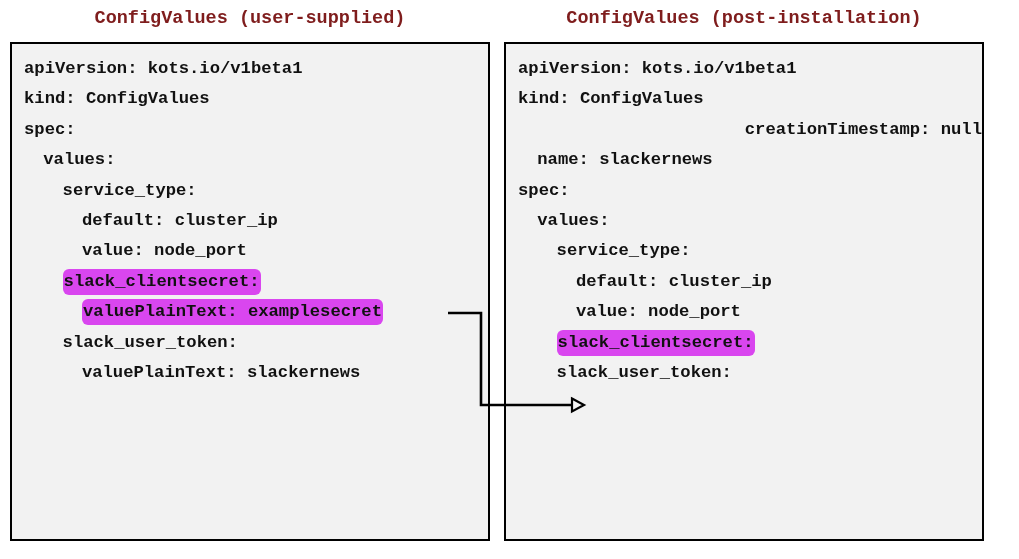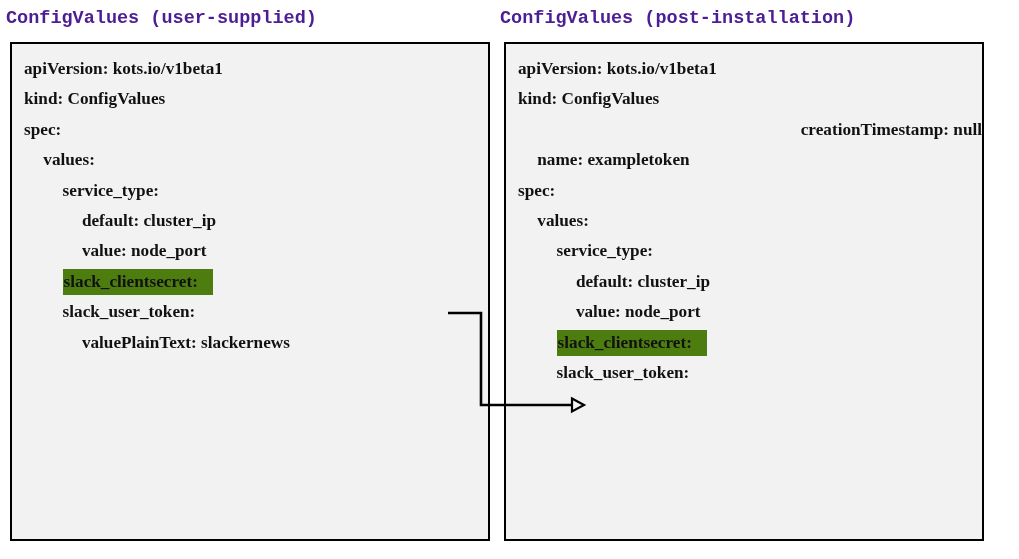--- a/index.html
+++ b/index.html
@@ -23,25 +23,25 @@
     height: 559px;
   }
   #panel-left  { left: 6px; }
   #panel-right { left: 500px; }
 
   .panel-title {
     position: absolute;
     top: 8px;
     left: 0;
     width: 488px;
-    text-align: left;
+    text-align: center;
     font-size: 18.5px;
     font-weight: bold;
     letter-spacing: 0px;
-    color: #4c1d95;
+    color: #7f1d1d;
     white-space: pre;
   }
 
   .code-box {
     position: absolute;
     top: 42px;
     left: 4px;
     width: 480px;
     height: 499px;
     background: #f2f2f2;
@@ -58,31 +58,31 @@
   }
 
   .code-line {
     height: 30.4px;
     line-height: 30.4px;
     font-size: 17.2px;
     font-weight: bold;
     color: #111111;
     white-space: pre;
     display: block;
-    font-family: Liberation Serif, serif;
   }
 
   .code-line .seg {
     display: inline;
     white-space: pre;
   }
   .code-line .hl {
-    background: #4d7c0f;
-    padding: 3px 15px 4px 1px;
+    background: #d946ef;
+    padding: 3px 1px 4px 1px;
     box-decoration-break: clone;
+    border-radius: 6px;
     -webkit-box-decoration-break: clone;
   }
 
   
   #connector {
     position: absolute;
     left: 0;
     top: 0;
     width: 1019px;
     height: 559px;
@@ -97,34 +97,35 @@
   <div class="code-box">
     <div class="code-lines">
         <div class="code-line" style="padding-left: 0px;"><span class="seg">apiVersion: kots.io/v1beta1</span></div>
         <div class="code-line" style="padding-left: 0px;"><span class="seg">kind: ConfigValues</span></div>
         <div class="code-line" style="padding-left: 0px;"><span class="seg">spec:</span></div>
         <div class="code-line" style="padding-left: 19.3px;"><span class="seg">values:</span></div>
         <div class="code-line" style="padding-left: 38.6px;"><span class="seg">service_type:</span></div>
         <div class="code-line" style="padding-left: 57.9px;"><span class="seg">default: cluster_ip</span></div>
         <div class="code-line" style="padding-left: 57.9px;"><span class="seg">value: node_port</span></div>
         <div class="code-line" style="padding-left: 38.6px;"><span class="seg hl">slack_clientsecret:</span></div>
+        <div class="code-line" style="padding-left: 57.9px;"><span class="seg hl">valuePlainText: examplesecret</span></div>
         <div class="code-line" style="padding-left: 38.6px;"><span class="seg">slack_user_token:</span></div>
         <div class="code-line" style="padding-left: 57.9px;"><span class="seg">valuePlainText: slackernews</span></div>
       </div>
   </div>
 </div>
 
 <div class="panel" id="panel-right">
   <div class="panel-title">ConfigValues (post-installation)</div>
   <div class="code-box">
     <div class="code-lines">
         <div class="code-line" style="padding-left: 0px;"><span class="seg">apiVersion: kots.io/v1beta1</span></div>
         <div class="code-line" style="padding-left: 0px;"><span class="seg">kind: ConfigValues</span></div>
         <div class="code-line" style="padding-left: 19.3px; text-align: right;"><span class="seg">creationTimestamp: null</span></div>
-        <div class="code-line" style="padding-left: 19.3px;"><span class="seg">name: exampletoken</span></div>
+        <div class="code-line" style="padding-left: 19.3px;"><span class="seg">name: slackernews</span></div>
         <div class="code-line" style="padding-left: 0px;"><span class="seg">spec:</span></div>
         <div class="code-line" style="padding-left: 19.3px;"><span class="seg">values:</span></div>
         <div class="code-line" style="padding-left: 38.6px;"><span class="seg">service_type:</span></div>
         <div class="code-line" style="padding-left: 57.9px;"><span class="seg">default: cluster_ip</span></div>
         <div class="code-line" style="padding-left: 57.9px;"><span class="seg">value: node_port</span></div>
         <div class="code-line" style="padding-left: 38.6px;"><span class="seg hl">slack_clientsecret:</span></div>
         <div class="code-line" style="padding-left: 38.6px;"><span class="seg">slack_user_token:</span></div>
       </div>
   </div>
 </div>

